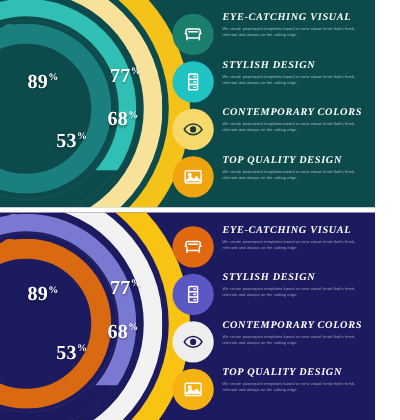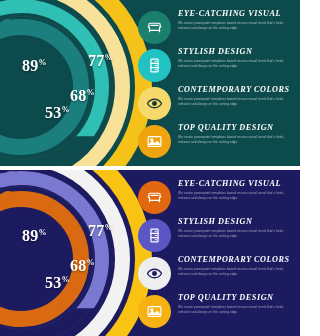--- a/index.html
+++ b/index.html
@@ -21,21 +21,21 @@
 
   .arc-cap{position:absolute;border-radius:50%;}
 
   
   .pct{position:absolute;color:#ffffff;font-family:"Liberation Serif",serif;font-weight:700;letter-spacing:.3px;
        text-shadow:0 1px 2px rgba(0,0,0,.45);line-height:1;white-space:nowrap;}
   .pct .num{font-size:16px;}
   .pct .sym{font-size:8px;vertical-align:super;margin-left:0px;}
   .pct.p89{left:22px;top:58px;}
   .pct.p53{left:45px;top:105px;}
-  .pct.p68{left:70px;top:88px;}
+  .pct.p68{left:86px;top:88px;}
   .pct.p77{left:88px;top:38px;margin-top:15px;}
 
   
   .features{position:absolute;left:138px;top:10px;width:155px;}
   .feature{position:relative;height:38px;margin-bottom:0px;}
   .fic{position:absolute;left:0;top:1px;width:33px;height:33px;border-radius:50%;
        display:flex;align-items:center;justify-content:center;}
   .fic svg{display:block;}
   .ftext{position:absolute;left:40px;top:0;width:115px;}
   .ftitle{font-family:"Liberation Serif",serif;font-weight:700;color:#ffffff;font-size:8.2px;

